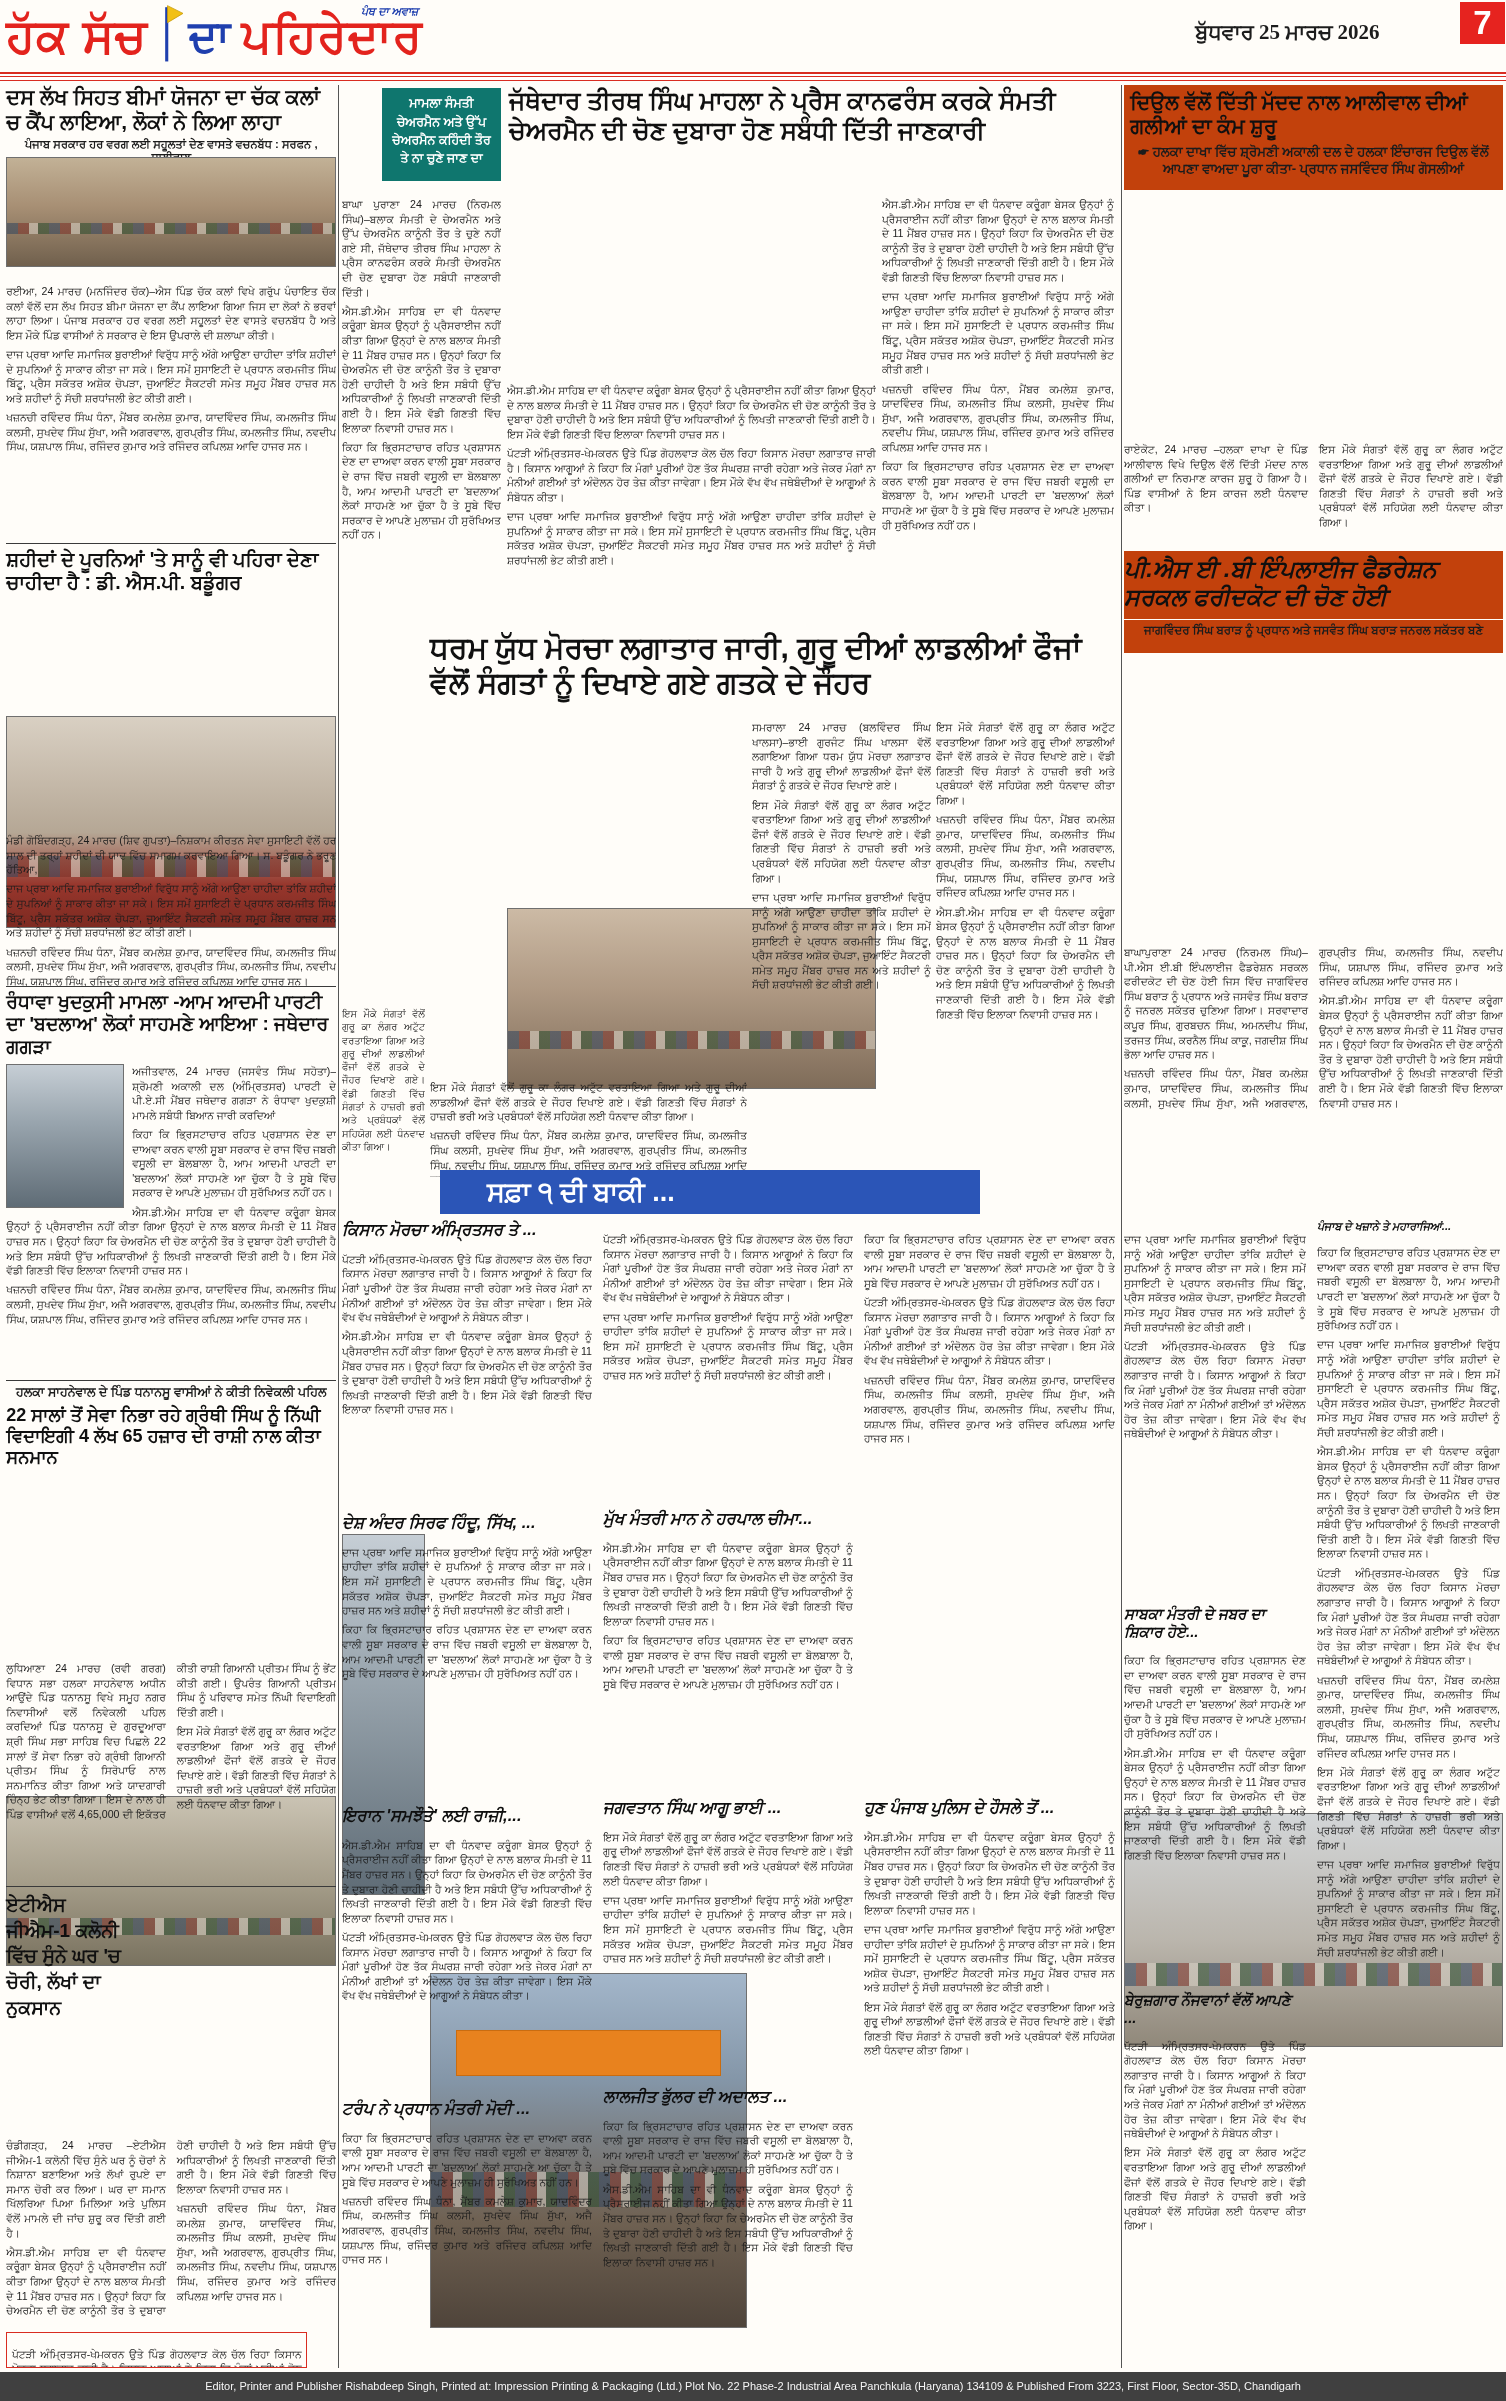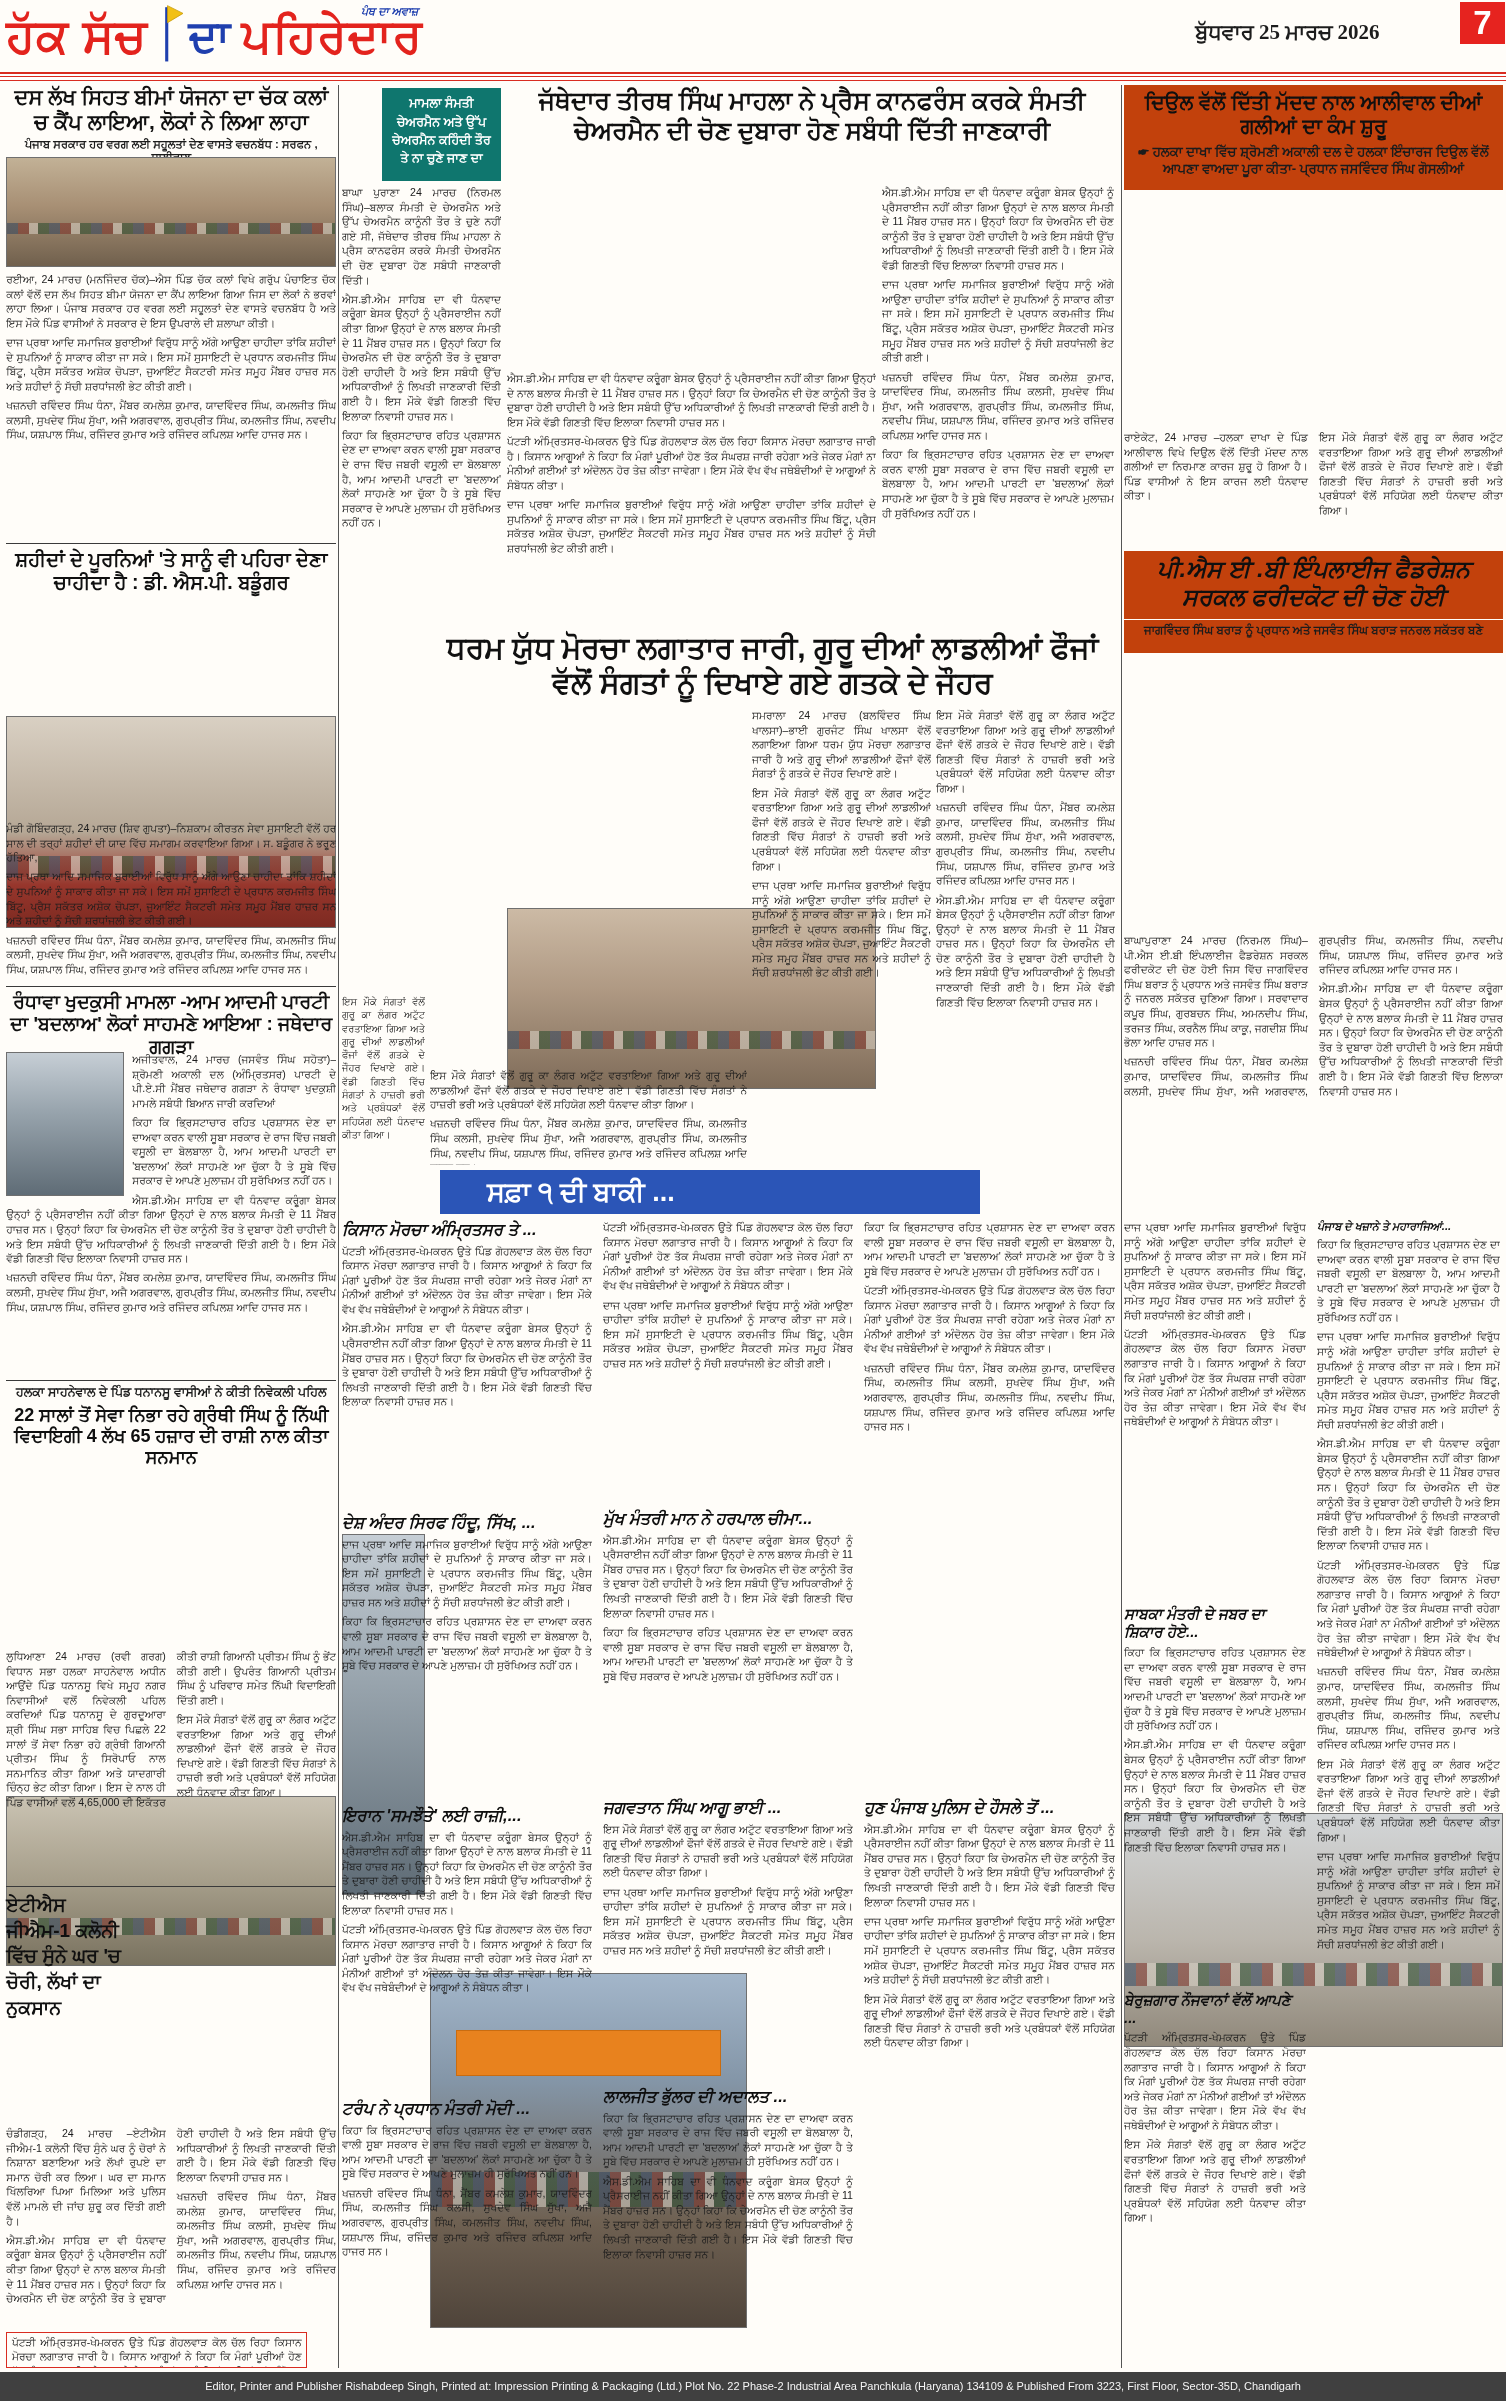--- a/index.html
+++ b/index.html
@@ -3,23 +3,23 @@
 <meta charset="utf-8">
 <style>
   * { margin:0; padding:0; box-sizing:border-box; }
   html,body { background:#e8e8e8; }
   .page {
     position:relative; width:1506px; height:2401px; margin:0 auto;
     background:#fffdf9; overflow:hidden;
     font-family:"Liberation Sans", sans-serif; color:#1c1c1c;
   }
   .abs { position:absolute; }
-  .headline { font-weight:bold; color:#101010; text-align:center; line-height:1.18; }
+  .headline { font-weight:bold; color:#101010; line-height:1.18; }
   .kicker { font-weight:bold; text-align:center; }
-  .body-txt { font-size:10.6px; line-height:14.6px; text-align:justify; overflow:hidden; }
+  .body-txt { font-size:10.6px; line-height:14.6px; text-align:justify; overflow:hidden;margin-top:12px; }
   .body-txt p { margin-bottom:4.7px; }
   .two-col { column-count:2; column-gap:11px; }
   .photo { border:0.8px solid #6f6f6f; position:relative; overflow:hidden; }
   .ph-warm   { background:linear-gradient(180deg,#c2b196 0%,#a78f74 45%,#70604d 100%); }
   .ph-hall   { background:linear-gradient(180deg,#d9d0c3 0%,#b5a795 55%,#97362c 80%,#7d2a21 100%); }
   .ph-street { background:linear-gradient(180deg,#d3d6d8 0%,#bab5ac 55%,#90887a 100%); }
   .ph-crowd  { background:linear-gradient(180deg,#a3b6ca 0%,#8496a8 30%,#6f6152 70%,#4f443a 100%); }
   .ph-room   { background:linear-gradient(180deg,#bbb0a2 0%,#978b7d 50%,#71665a 100%); }
   .ph-portrait { background:linear-gradient(180deg,#c6ced5 0%,#99a5ae 40%,#5f6c76 100%); }
   .ph-press  { background:linear-gradient(180deg,#ccbaa5 0%,#af9983 45%,#7f6c59 100%); }

